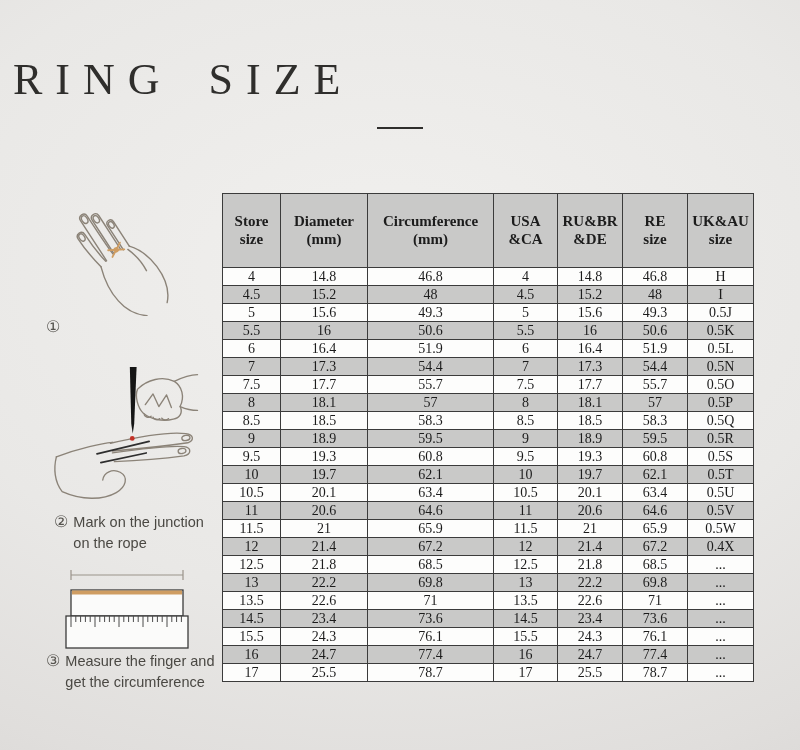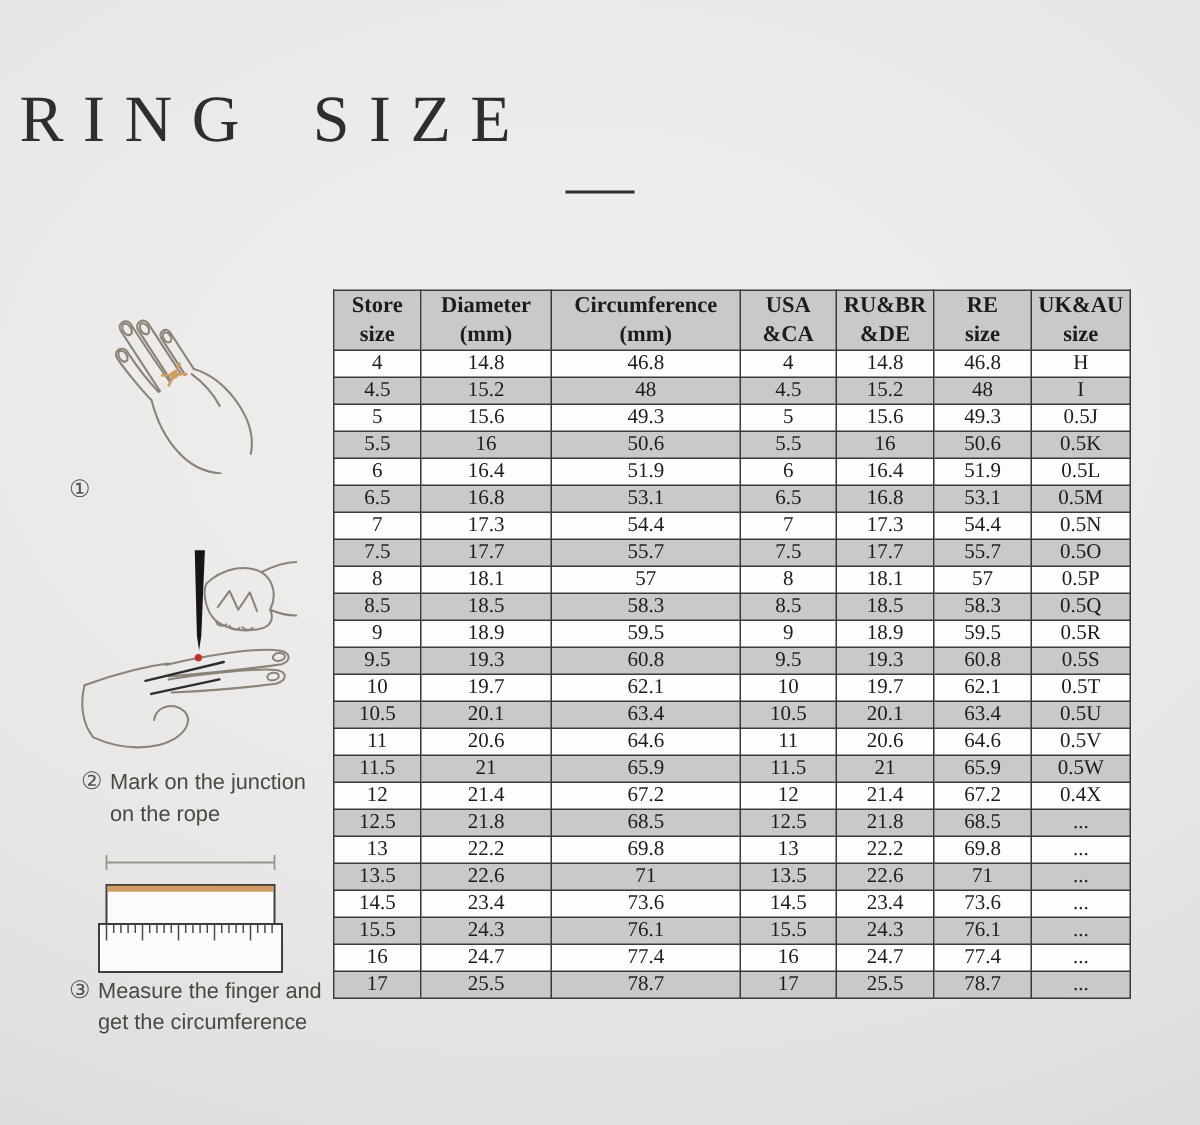--- a/index.html
+++ b/index.html
@@ -77,21 +77,21 @@
     vertical-align:middle;
     overflow:hidden;
   }
   .ring-table th{
     background:var(--table-gray);
     font-size:15px;
     font-weight:bold;
     line-height:1.23;
     white-space:pre-line;
     height:40px;
-    padding:1px 0;
+    padding:18px 0;
   }
   .ring-table td{
     font-size:14px;
     line-height:17px;
     height:17px;
     padding:0;
     background:var(--table-white);
   }
   .ring-table tbody tr:nth-child(even) td{background:var(--table-gray);}
 </style>
@@ -251,29 +251,20 @@
       <tr>
         <td>6</td>
         <td>16.4</td>
         <td>51.9</td>
         <td>6</td>
         <td>16.4</td>
         <td>51.9</td>
         <td>0.5L</td>
       </tr>
       <tr>
-        <td>6.5</td>
-        <td>16.8</td>
-        <td>53.1</td>
-        <td>6.5</td>
-        <td>16.8</td>
-        <td>53.1</td>
-        <td>0.5M</td>
-      </tr>
-      <tr>
         <td>7</td>
         <td>17.3</td>
         <td>54.4</td>
         <td>7</td>
         <td>17.3</td>
         <td>54.4</td>
         <td>0.5N</td>
       </tr>
       <tr>
         <td>7.5</td>

